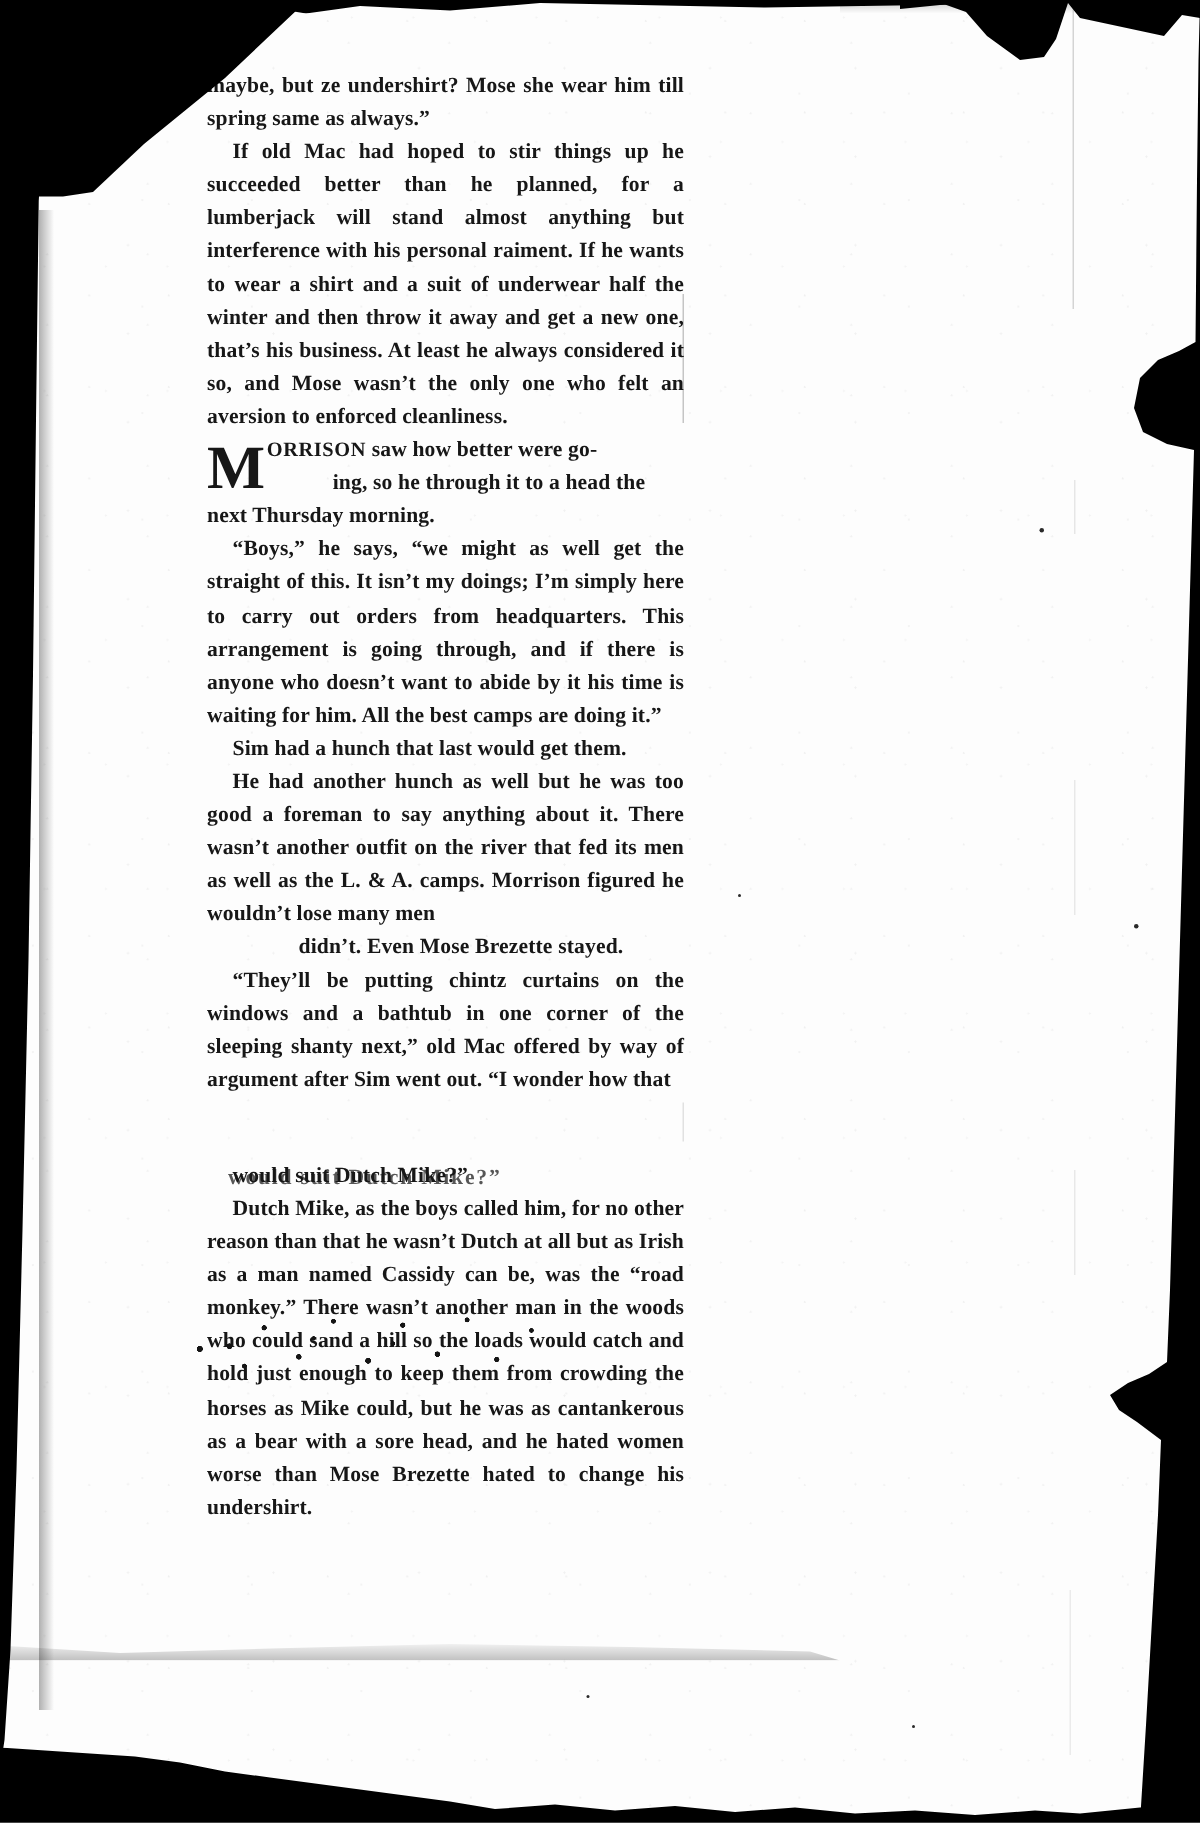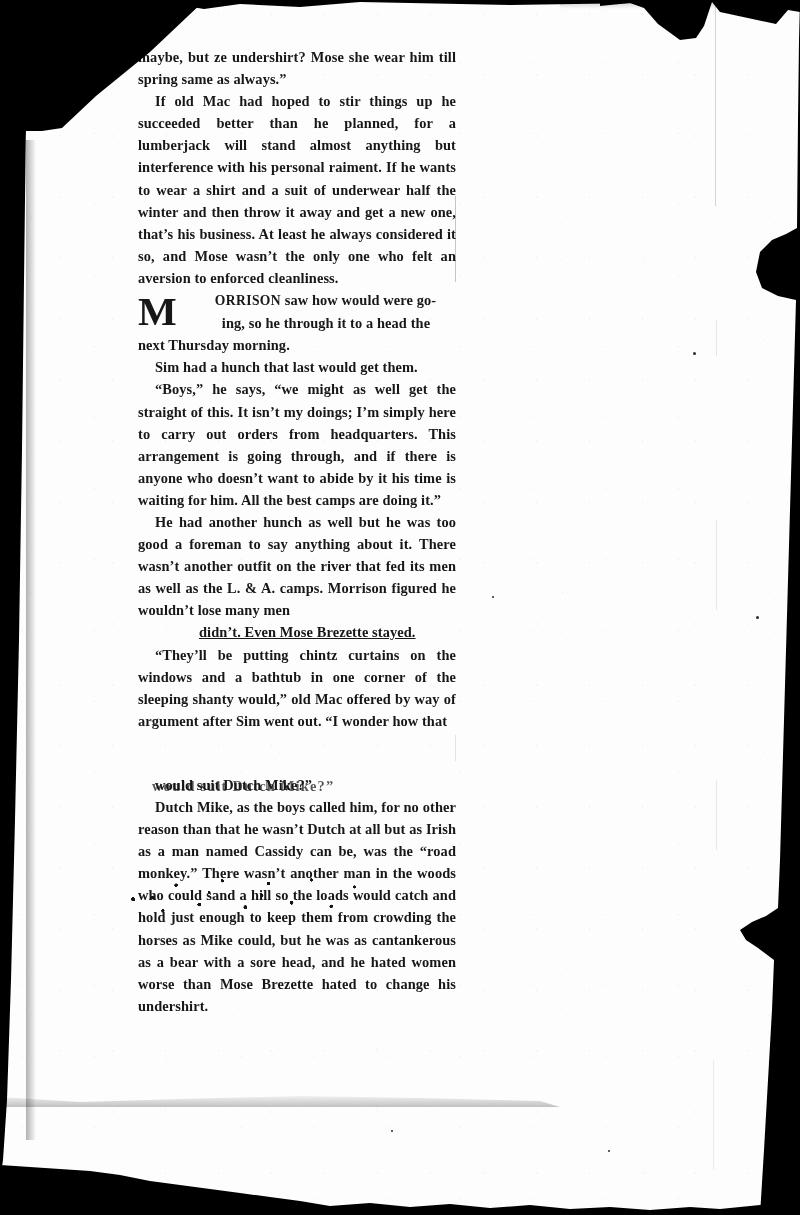--- a/index.html
+++ b/index.html
@@ -193,30 +193,29 @@
     float: left;
     font-size: 41px;
     line-height: 36px;
     font-weight: 700;
     padding: 2px 1px 0 0;
     margin-top: 2px;
   }
   .smallcaps {
     font-size: 13.6px;
     letter-spacing: 0.4px;
-    margin-left: 37px;
   }
   .dropcap-para .runover {
     display: block;
     text-indent: 44px;
   }
 
   
   .shift-1 { display: block; padding-left: 20px; }
-  .shift-2 { display: block; padding-left: 44px; text-decoration: underline; }
+  .shift-2 { display: block; padding-left: 44px; }
 
   
   .ghost-line {
     position: relative;
     display: block;
     margin-top: 42px;
   }
   .ghost-line .over {
     position: absolute;
     left: -3px;
@@ -277,36 +276,36 @@
   <div class="speck" style="left:608px;top:1150px;width:2px;height:2px;"></div>
   <div class="speck" style="left:391px;top:1130px;width:2px;height:2px;"></div>
 
   <div id="column">
 
     <p>maybe, but ze undershirt? Mose she wear him till spring same as always.”</p>
 
     <p class="indent">If old Mac had hoped to stir things up he succeeded better than he planned, for a lumberjack will stand almost anything but interference with his personal raiment. If he wants to wear a shirt and a suit of underwear half the winter and then throw it away and get a new one, that’s his business. At least he always considered it so, and Mose wasn’t the only one who felt an aversion to enforced cleanliness.</p>
 
     <p class="dropcap-para">
-      <span class="dropcap">M</span><span class="smallcaps">ORRISON</span><span> saw how would were go-</span>
+      <span class="dropcap">M</span><span class="smallcaps">ORRISON</span><span> saw how better were go-</span>
       <span class="runover">ing, so he through it to a head the</span>
       <span>next Thursday morning.</span>
     </p>
 
+    <p class="indent">“Boys,” he says, “we might as well get the straight of this. It isn’t my doings; I’m simply here to carry out orders from headquarters. This arrangement is going through, and if there is anyone who doesn’t want to abide by it his time is waiting for him. All the best camps are doing it.”</p>
+
     <p class="indent">Sim had a hunch that last would get them.</p>
-
-    <p class="indent">“Boys,” he says, “we might as well get the straight of this. It isn’t my doings; I’m simply here to carry out orders from headquarters. This arrangement is going through, and if there is anyone who doesn’t want to abide by it his time is waiting for him. All the best camps are doing it.”</p>
 
     <p class="indent">
       <span>He had another hunch as well but he was too good a foreman to say anything about it. There wasn’t another outfit on the river that fed its men as well as the L. &amp; A. camps. Morrison figured he wouldn’t lose many men</span>
       <span class="shift-2">didn’t. Even Mose Brezette stayed.</span>
     </p>
 
     <p class="indent">
-      <span>“They’ll be putting chintz curtains on the windows and a bathtub in one corner of the sleeping shanty would,” old Mac offered by way of argument after Sim went out. “I wonder how that</span>
+      <span>“They’ll be putting chintz curtains on the windows and a bathtub in one corner of the sleeping shanty next,” old Mac offered by way of argument after Sim went out. “I wonder how that</span>
       <span class="ghost-line">
         <span>would suit Dutch Mike?”</span>
         <span class="over">would suit Dutch Mike?”</span>
       </span>
     </p>
 
     <p class="indent">Dutch Mike, as the boys called him, for no other reason than that he wasn’t Dutch at all but as Irish as a man named Cassidy can be, was the “road monkey.” There wasn’t another man in the woods who could sand a hill so the loads would catch and hold just enough to keep them from crowding the horses as Mike could, but he was as cantankerous as a bear with a sore head, and he hated women worse than Mose Brezette hated to change his undershirt.</p>
 
   </div>
 

